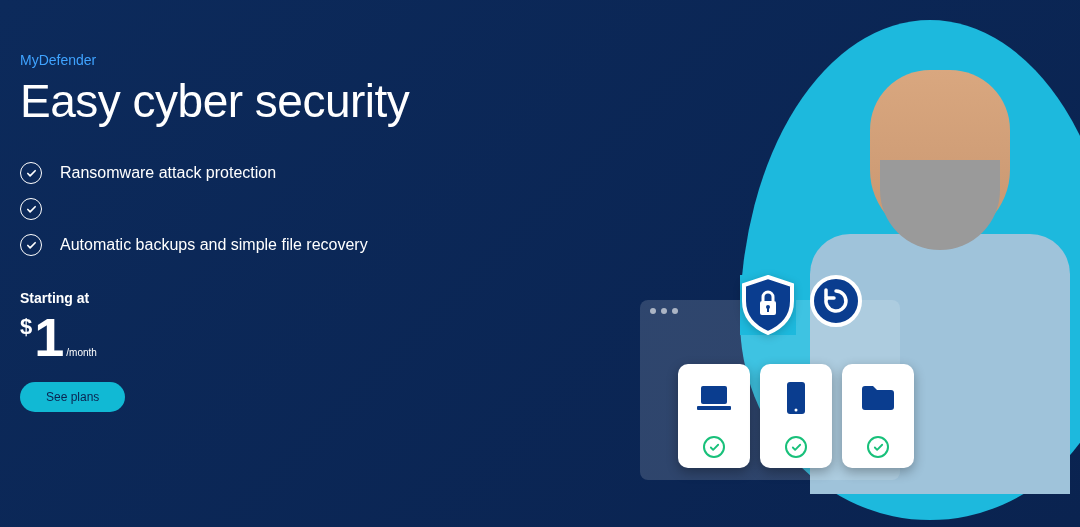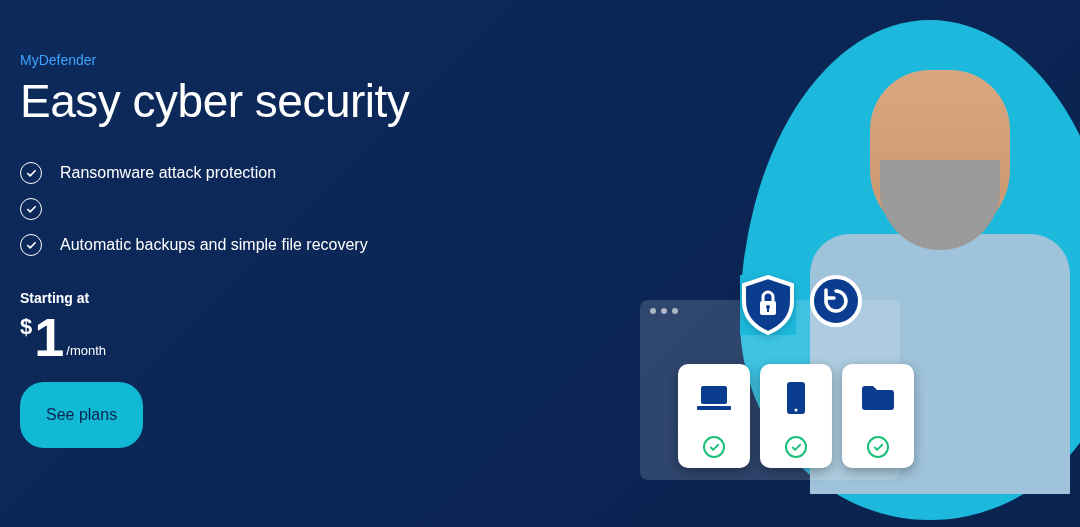--- a/index.html
+++ b/index.html
@@ -69,32 +69,32 @@
   font-weight: 700;
   margin-top: 4px;
 }
 .amount {
   font-size: 54px;
   font-weight: 700;
   line-height: 1;
   margin-left: 2px;
 }
 .period {
-  font-size: 13px;
+  font-size: 10px;
   align-self: flex-end;
   margin-bottom: 6px;
   margin-left: 2px;
 }
 .cta {
   background: #11b9d4;
   color: #0a2350;
   border: none;
   border-radius: 24px;
-  padding: 24px 26px;
-  font-size: 16px;
+  padding: 8px 26px;
+  font-size: 12px;
   font-weight: 500;
   cursor: pointer;
 }
 .right {
   flex: 1;
   position: relative;
 }
 .blob {
   position: absolute;
   right: -40px;

